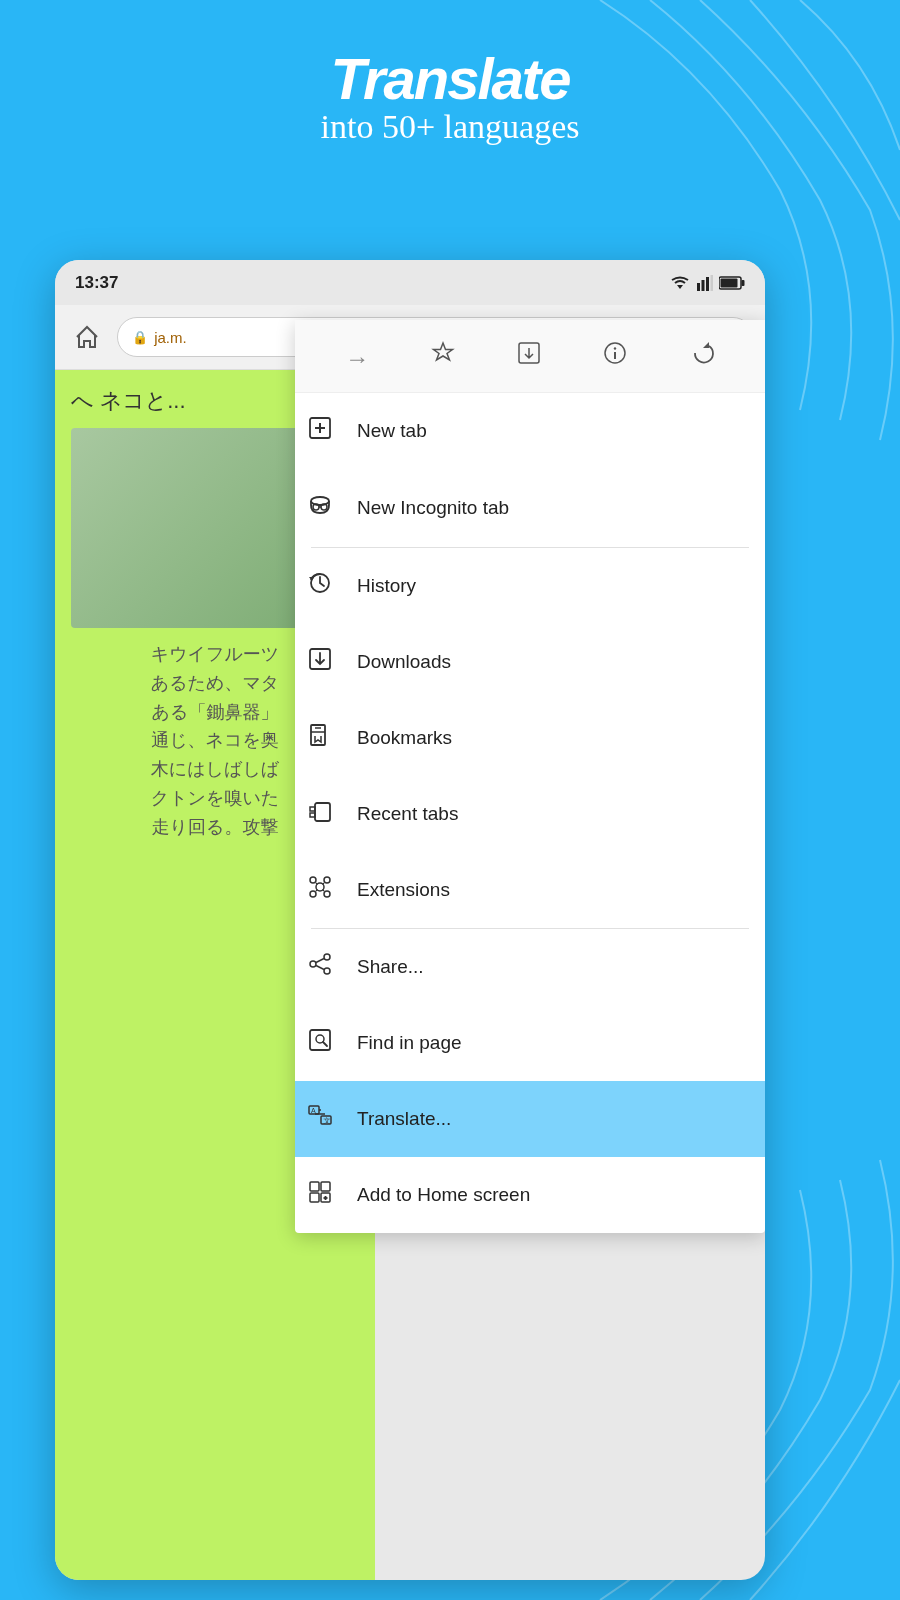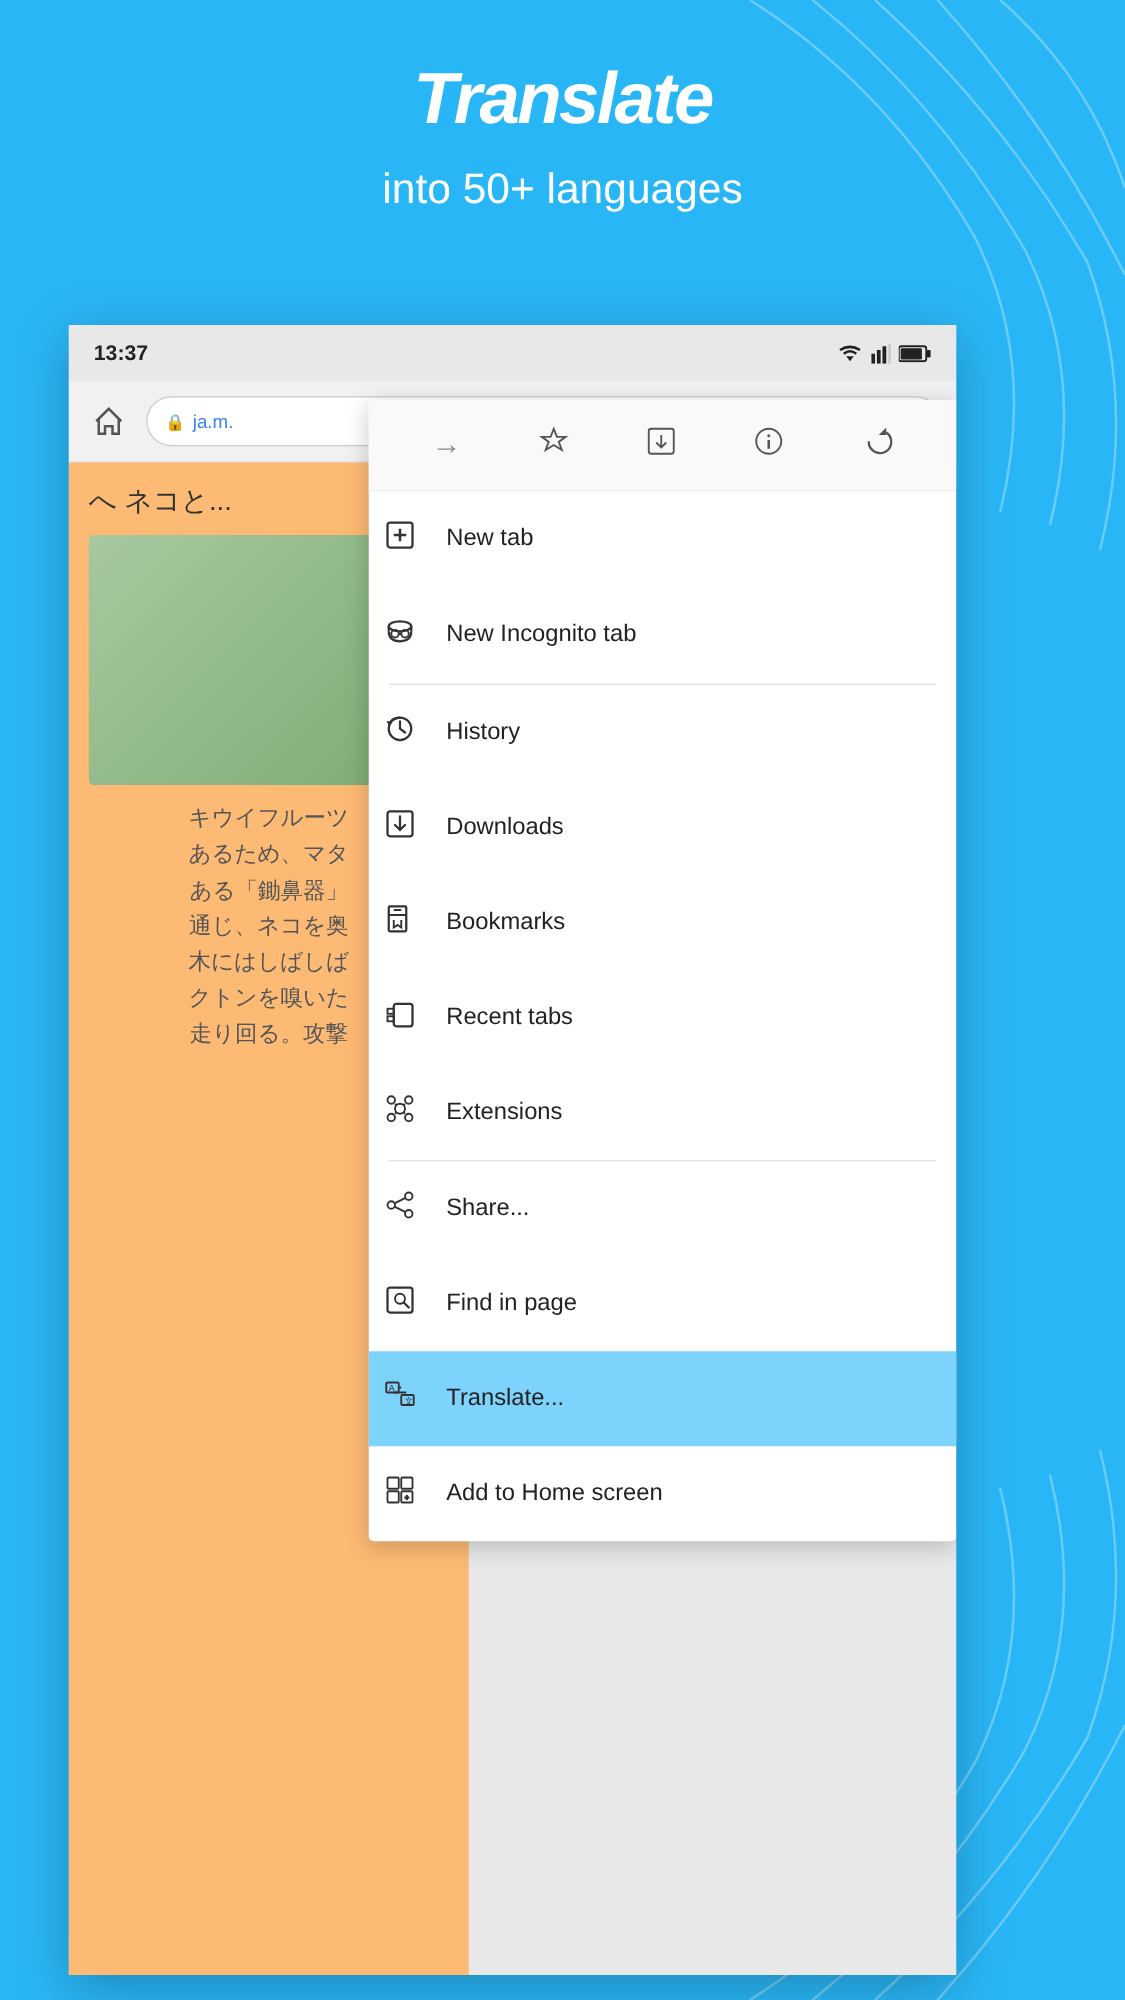--- a/index.html
+++ b/index.html
@@ -36,33 +36,34 @@
       font-style: italic;
       color: white;
       line-height: 1;
       letter-spacing: -2px;
     }
 
     .header-subtitle {
       font-size: 34px;
       font-weight: 500;
       color: white;
-      margin-top: 24px;
+      margin-top: 0;
       letter-spacing: 0;
+      font-family: Liberation Serif, serif;
     }
 
     
     .browser-mock {
       position: absolute;
       top: 260px;
       left: 55px;
       width: 710px;
       height: 1320px;
       background: #e8e8e8;
-      border-radius: 0;
+      border-radius: 24px;
       overflow: hidden;
       z-index: 2;
       box-shadow: 0 10px 40px rgba(0,0,0,0.25);
     }
 
     
     .status-bar {
       background: #e8e8e8;
       height: 45px;
       display: flex;
@@ -118,26 +119,26 @@
       border: 1px solid #ccc;
     }
 
     .lock-icon {
       font-size: 13px;
       color: #555;
     }
 
     .address-text {
       font-size: 15px;
-      color: #3b82f6;
+      color: #a16207;
     }
 
     
     .page-content {
-      background: #fdba74;
+      background: #bef264;
       position: absolute;
       top: 110px;
       left: 0;
       width: 320px;
       height: calc(100% - 110px);
       padding: 16px;
       overflow: hidden;
     }
 
     .page-content-title {

